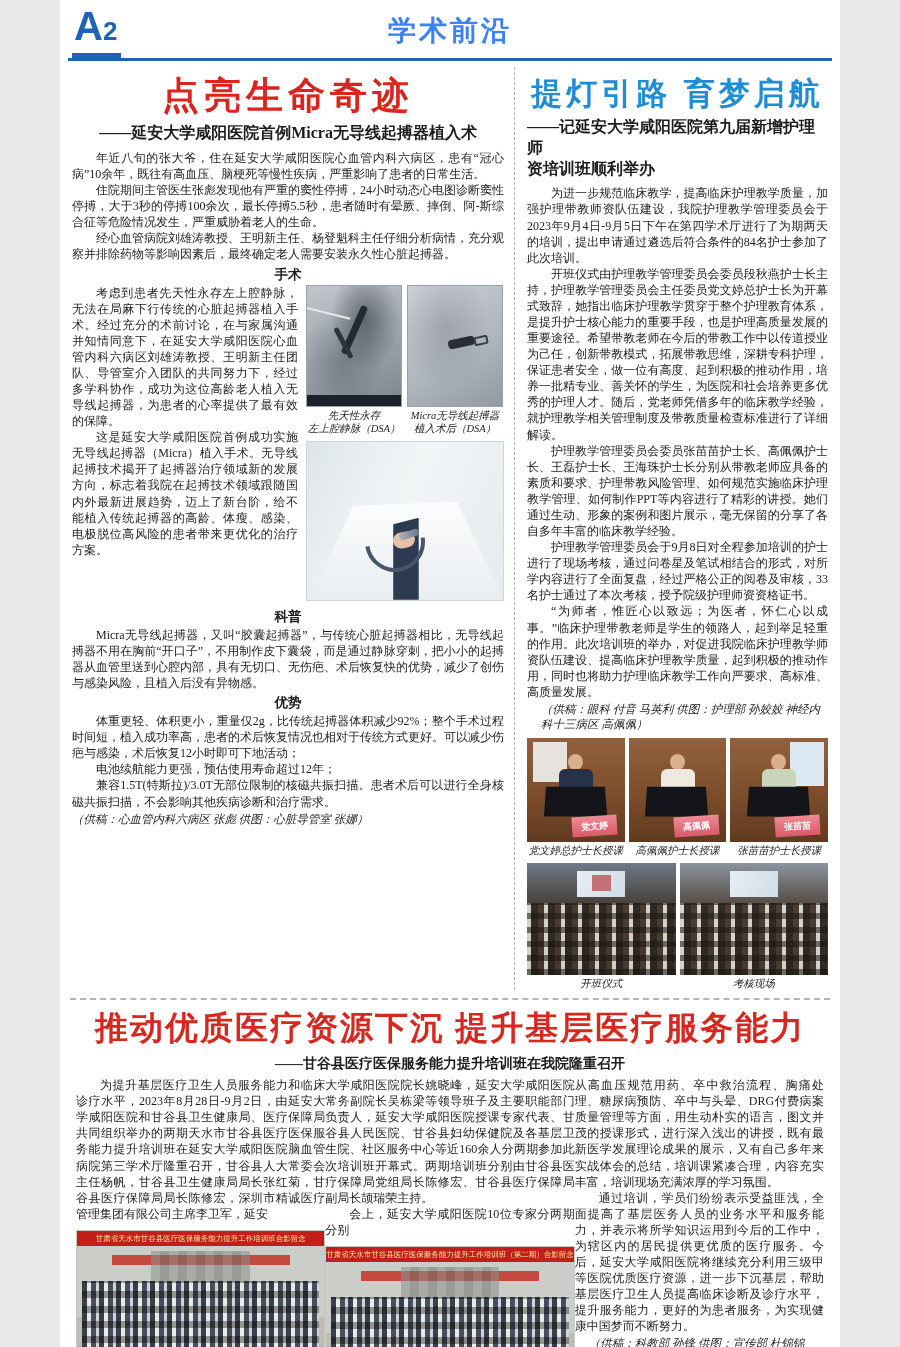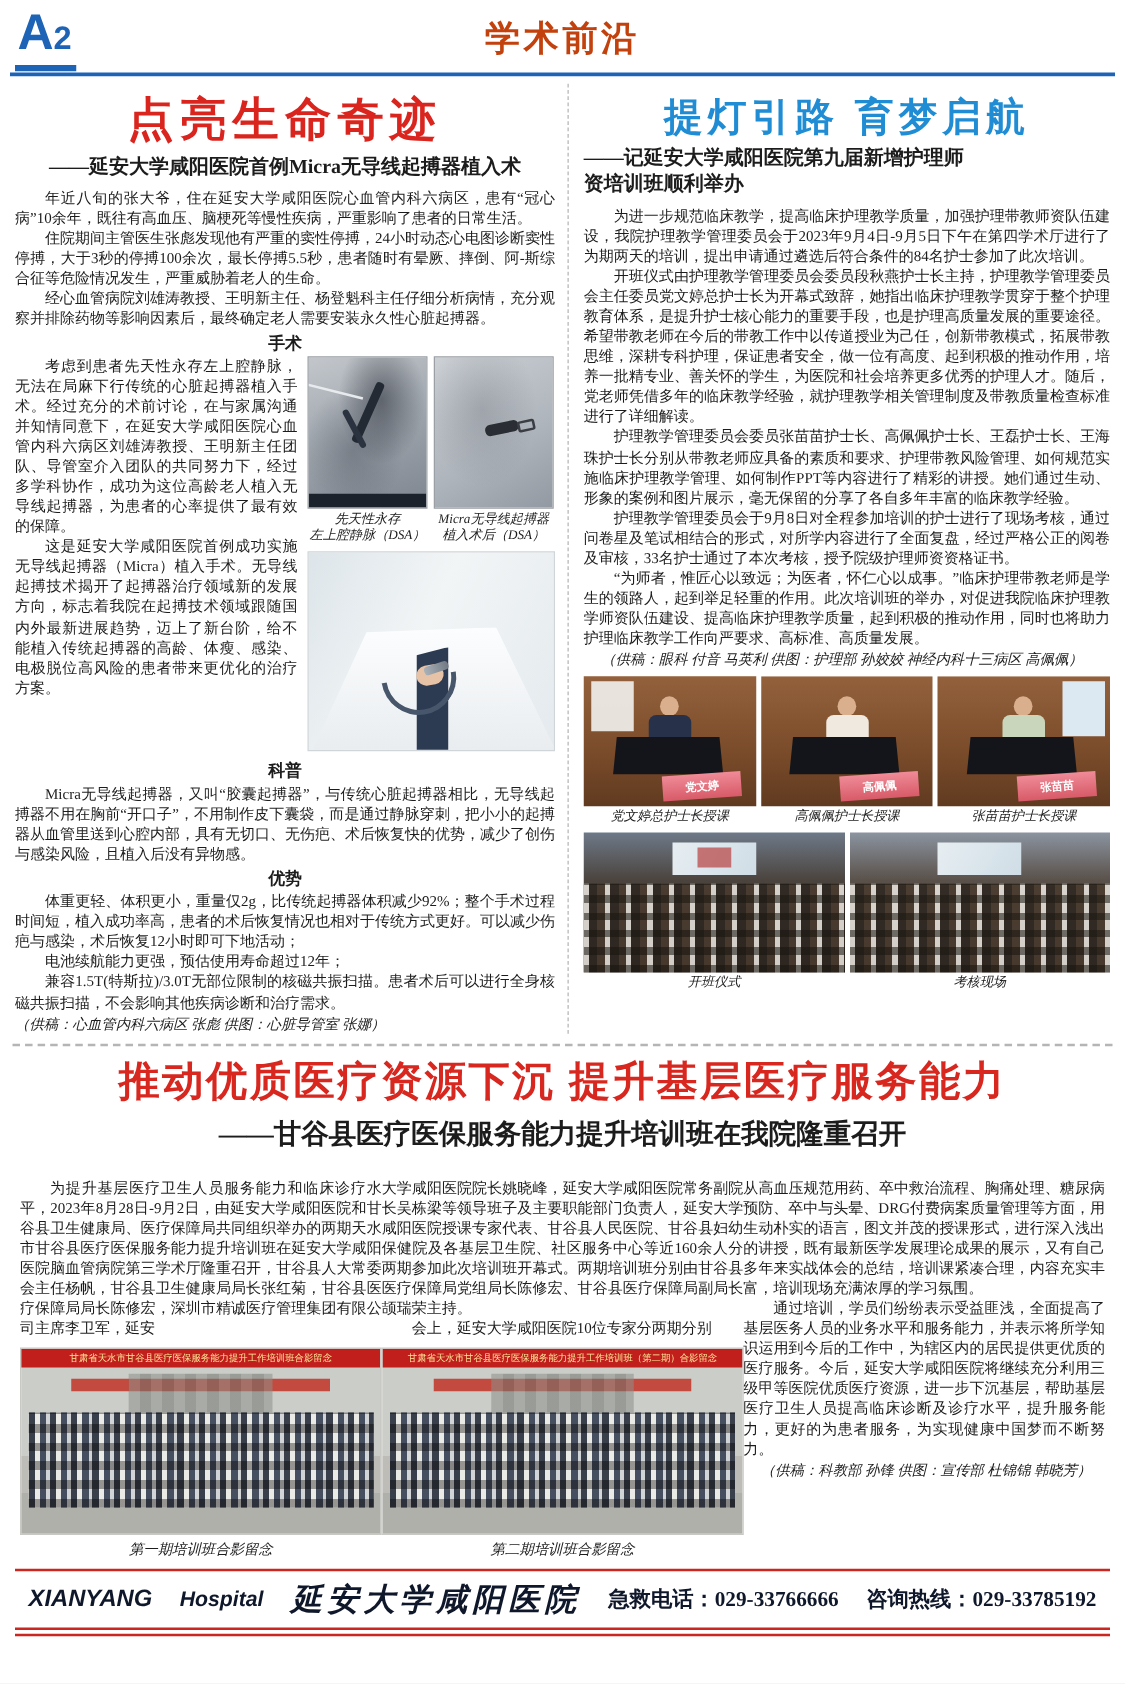--- a/index.html
+++ b/index.html
@@ -1,25 +1,25 @@
 <!DOCTYPE html>
 <html><head>
 <meta charset="utf-8">
 <style>
   html,body{margin:0;padding:0;background:#e8e8e8;}
-  .page{position:relative;width:900px;height:1347px;margin:0 auto;background:#fff;
+  .page{position:relative;width:780px;height:1347px;margin:0 auto;background:#fff;
         font-family:"Liberation Serif","DejaVu Serif",serif;color:#1c1c1c;overflow:hidden;}
   
   .header{position:relative;height:54px;padding:4px 12px 0;}
   .pagenum{display:inline-block;font-family:"Liberation Sans","DejaVu Sans",sans-serif;
            font-weight:bold;color:#1d64b6;font-size:40px;line-height:44px;
            border-bottom:5px solid #1d64b6;padding:0 4px 0 2px;}
   .pagenum .sub{font-size:26px;}
   .section-title{position:absolute;left:0;right:0;top:12px;text-align:center;
-                 color:#c2410c;font-size:28px;font-weight:bold;letter-spacing:3px;}
+                 color:#3b82f6;font-size:28px;font-weight:bold;letter-spacing:3px;}
   .header-rule{border-top:3px solid #1d64b6;margin:0 8px;}
   
   .main{display:flex;padding:6px 12px 0;}
   .colL{width:432px;padding-right:10px;}
   .colR{flex:1;border-left:1px dashed #b5b5b5;padding-left:12px;}
   .art-title-red{color:#da251f;font-size:37px;font-weight:bold;text-align:center;
                  letter-spacing:5px;margin:4px 0 2px;}
   .art-sub{font-size:16px;font-weight:bold;text-align:center;margin:2px 0 6px;}
   .body p{margin:0;text-indent:2em;text-align:justify;font-size:12px;line-height:1.34;}
   .subhead{text-align:center;font-weight:bold;font-size:13.5px;margin:3px 0 1px;}
@@ -83,21 +83,21 @@
         background:linear-gradient(120deg,#e7eef2,#cfdde6);}
   .hall .screen.red::after{content:"";position:absolute;inset:4px 30% 6px 30%;background:#b84040;opacity:.7;}
   .hall .crowd{position:absolute;left:0;right:0;bottom:0;height:64%;
         background:repeating-linear-gradient(90deg,#efece4 0 4px,#2e2620 4px 11px,#4a3b2e 11px 17px);
         opacity:.85;}
   .hall .crowd::after{content:"";position:absolute;inset:0;
         background:repeating-linear-gradient(0deg,rgba(20,16,12,.55) 0 6px,rgba(255,255,255,0) 6px 14px);}
   
   .hr-dash{border-top:2px dashed #b5b5b5;margin:8px 10px 4px;}
   .bottom-title{color:#d8271f;font-size:33px;font-weight:bold;text-align:center;letter-spacing:2px;margin:6px 0 4px;}
-  .bottom-sub{font-size:22px;font-weight:bold;text-align:center;margin-bottom:20px;}
+  .bottom-sub{font-size:14px;font-weight:bold;text-align:center;margin-bottom:4px;}
   .cols{display:flex;padding:0 16px;}
   .bcol{flex:1;min-width:0;}
   .group{height:148px;position:relative;overflow:hidden;margin-top:8px;border:1px solid #c8c8c4;
          background:linear-gradient(#cbcec8 0 58%,#bdbcb6 58% 78%,#b0b0aa 78% 100%);}
   .group .banner{position:absolute;top:0;left:0;right:0;height:15px;background:#c01f1c;
          color:#ffe89a;font-size:7.5px;line-height:15px;text-align:center;white-space:nowrap;overflow:hidden;}
   .group .banner2{position:absolute;top:24px;left:14%;right:14%;height:10px;background:#c23326;opacity:.85;}
   .group .doors{position:absolute;top:20px;left:30%;width:40%;height:44%;
          background:repeating-linear-gradient(90deg,#8d8f8a 0 9px,#6f726e 9px 18px);opacity:.55;}
   .group .crowd{position:absolute;left:2%;right:2%;bottom:14%;height:52%;

